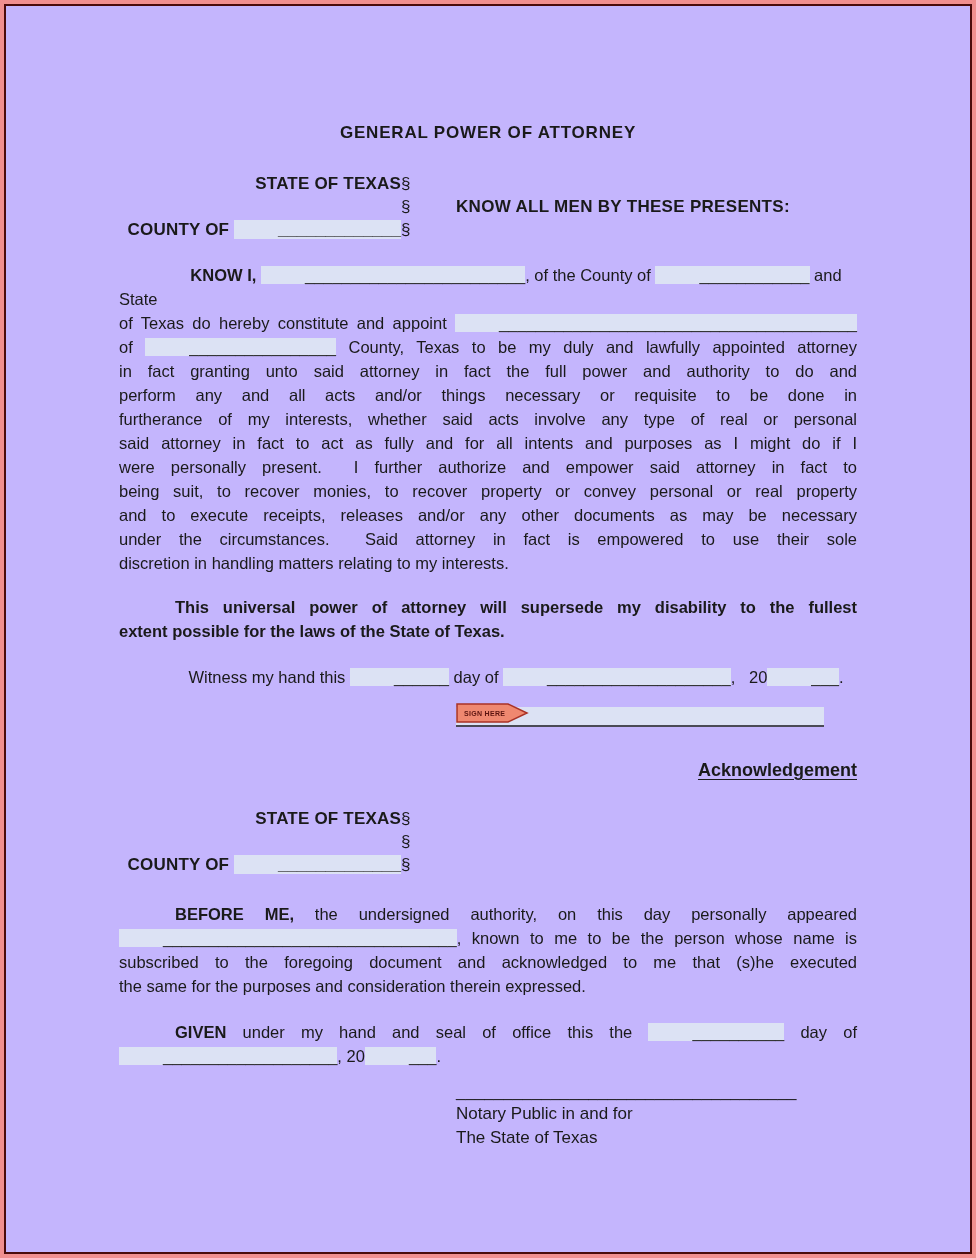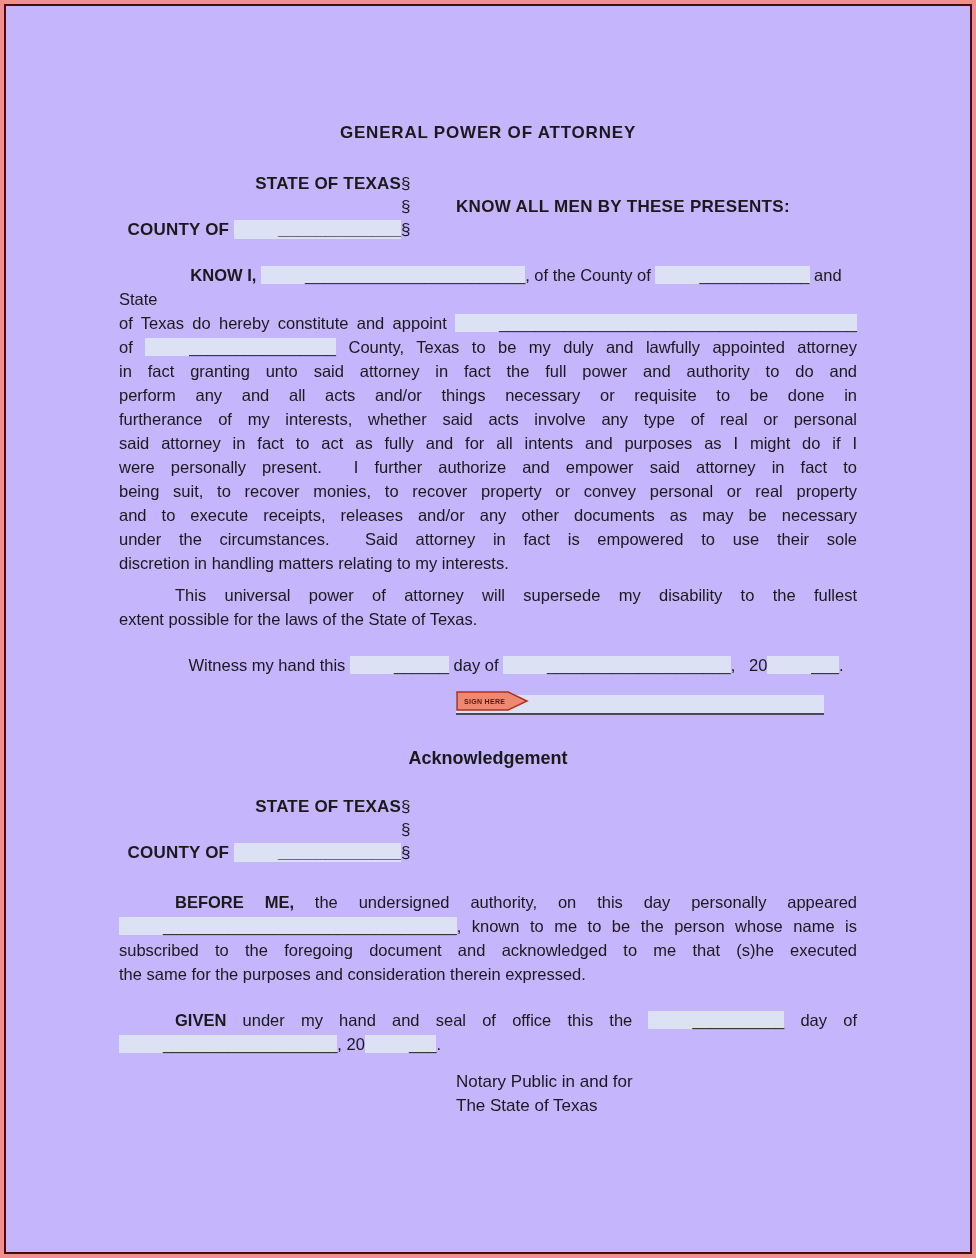--- a/index.html
+++ b/index.html
@@ -45,21 +45,21 @@
   .line.just{text-align:justify;text-align-last:justify;}
   .line.ind{text-indent:56px;text-align:center;}
   .b{font-weight:bold;}
   .blank{
     background:#dce2f4;
     color:#2a2a2a;
     letter-spacing:0;
     padding-left:44px;
   }
   .p-main{margin-top:22px;}
-  .p-super{margin-top:8px;}
+  .p-super{margin-top:20px;font-weight:bold;}
   .p-witness{margin-top:22px;}
   .sig-row{
     position:relative;
     margin-top:16px;margin-left:337px;
     height:24px;
   }
   .sig-blank{
     position:absolute;left:0;top:2px;
     width:368px;height:20px;
     background:#dce2f4;
@@ -67,22 +67,23 @@
     box-sizing:border-box;
   }
   .sign-tag{position:absolute;left:0;top:-2px;z-index:2;cursor:pointer;}
   .sign-tag polygon{fill:#ef8870;stroke:#a93226;stroke-width:1.5;}
   .sign-tag text{
     font-family:"Liberation Sans",sans-serif;
     font-size:7px;font-weight:bold;fill:#5c1410;letter-spacing:.3px;
   }
   .ack-heading{
     margin:30px 0 0 0;
-    text-align:center;
+    text-align:right;
     font-size:18px;font-weight:bold;
+    text-decoration:underline;
     text-underline-offset:3px;
     line-height:22px;
   }
   .p-before{margin-top:26px;}
   .p-given{margin-top:22px;}
   .notary{
     margin-top:14px;margin-left:337px;
     font-size:17px;line-height:24px;
   }
   .notary .rule{letter-spacing:0;color:#1a1a1a;line-height:20px;}
@@ -164,19 +165,20 @@
           <div class="line just"><span>subscribed to the foregoing document and acknowledged to me that (s)he executed</span></div>
           <div class="line"><span>the same for the purposes and consideration therein expressed.</span></div>
         </div>
 
       <div class="para p-given">
           <div class="line just ind"><span class="b">GIVEN</span><span> under my hand and seal of office this the <span class="blank">__________</span> day of</span></div>
           <div class="line"><span><span class="blank">___________________</span>, 20<span class="blank">___</span>.</span></div>
         </div>
 
       <div class="notary">
+        <div class="rule">____________________________________</div>
         <div>Notary Public in and for</div>
         <div>The State of Texas</div>
       </div>
 
     </div>
   </div>
 </div>
 
 </body></html>

